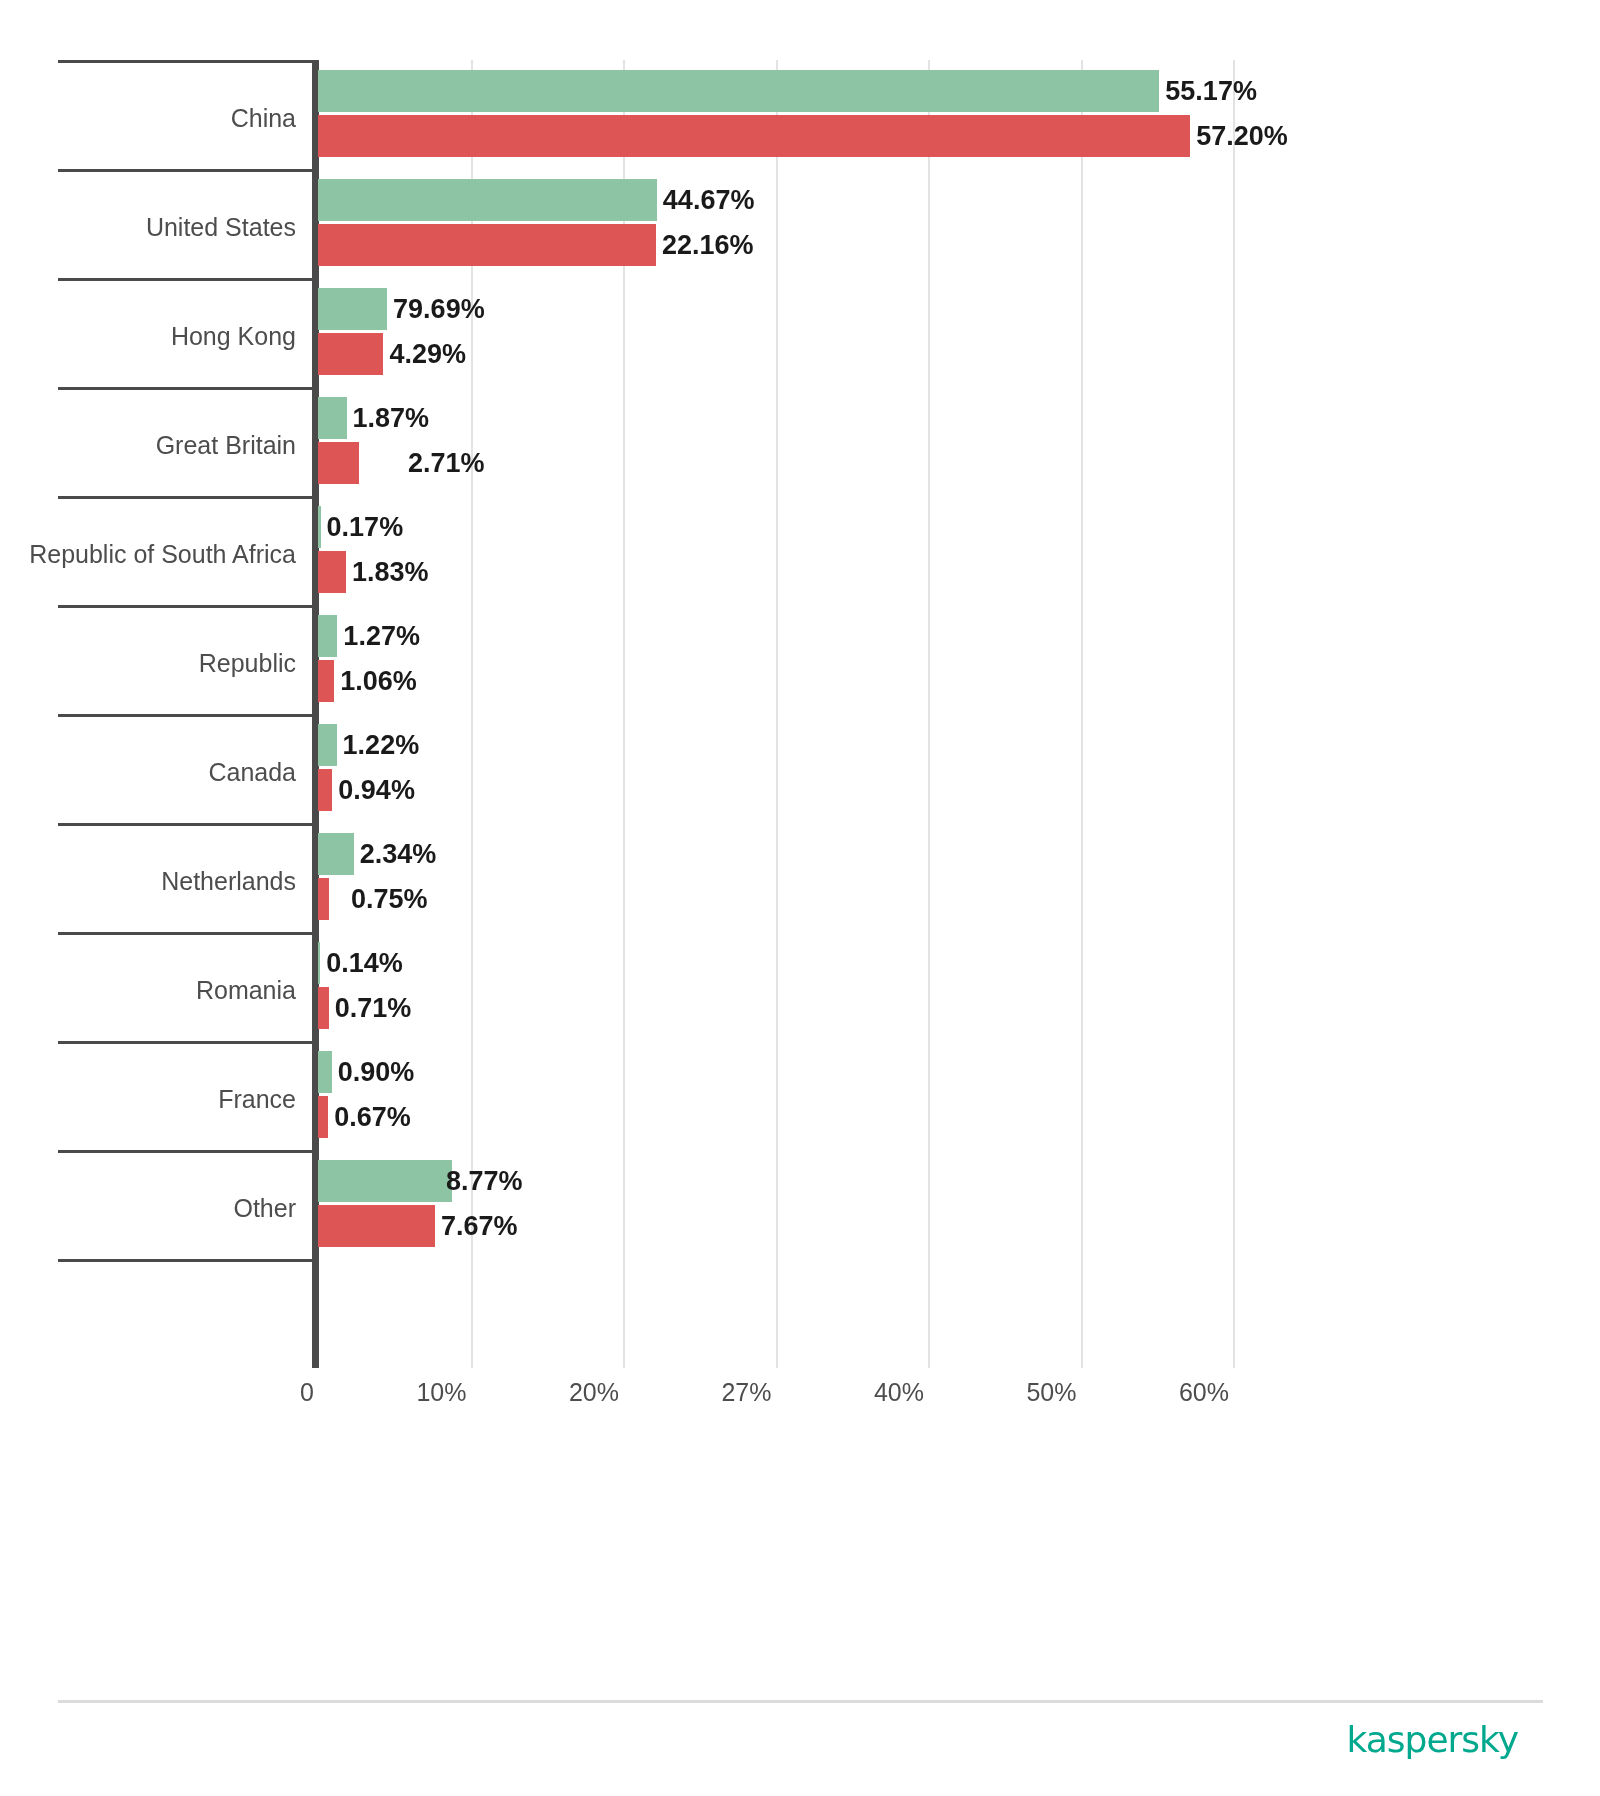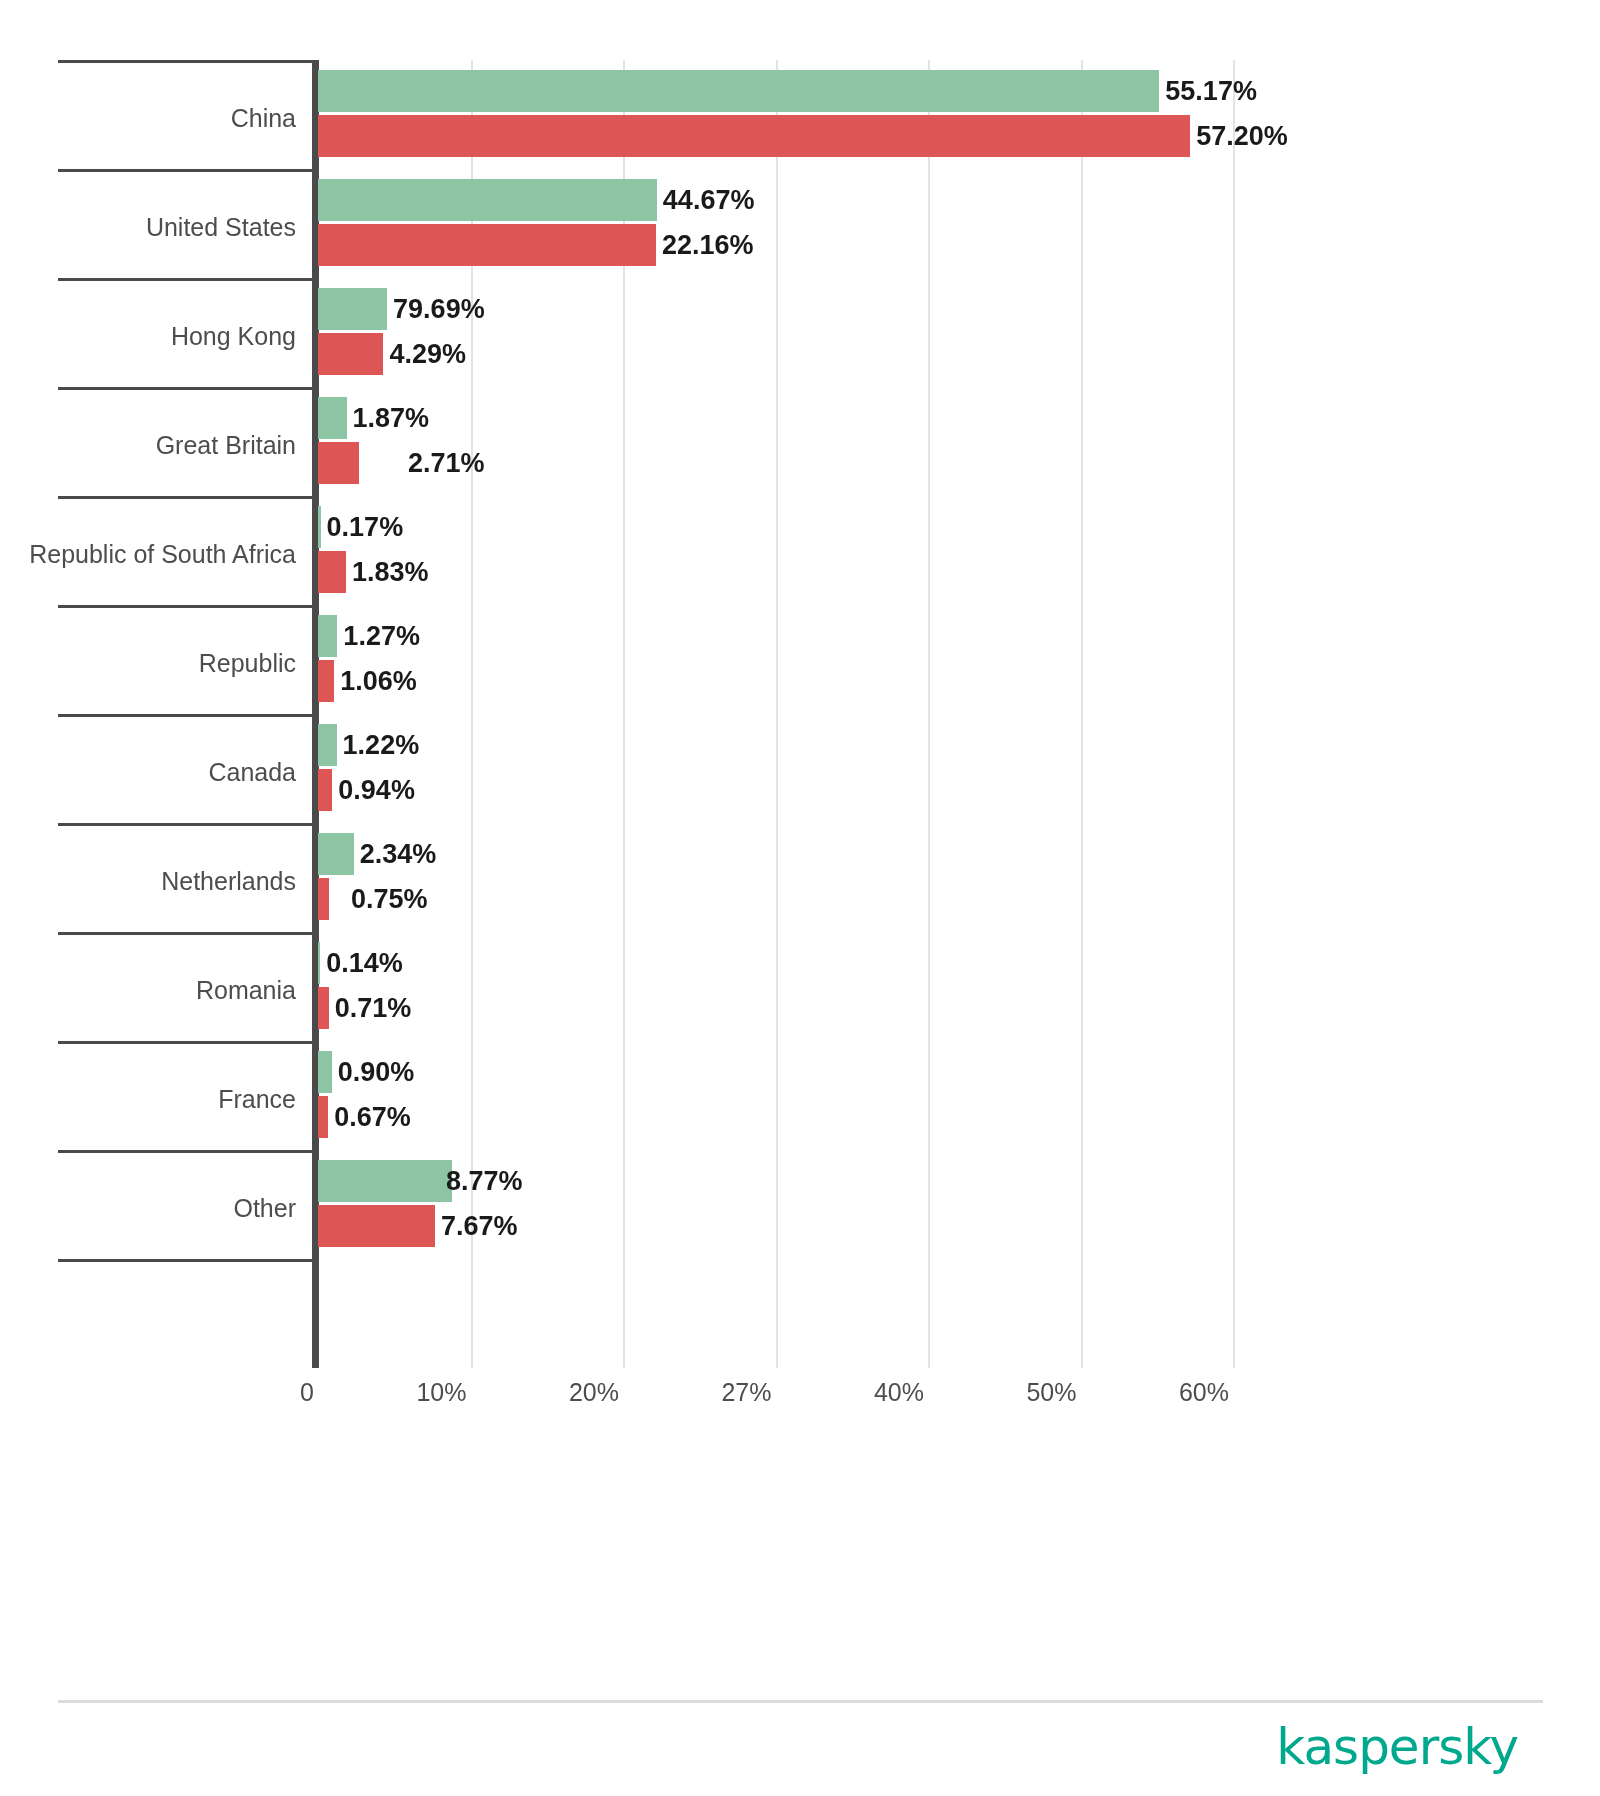--- a/index.html
+++ b/index.html
@@ -120,21 +120,21 @@
     top: 1700px;
     width: 1485px;
     height: 3px;
     background: #dcdcdc;
   }
 
   .brand-logo {
     position: absolute;
     right: 82px;
     top: 1722px;
-    font-size: 50px;
+    font-size: 36px;
     letter-spacing: -1px;
     color: #00a88e;
     font-family: "DejaVu Sans", sans-serif;
     font-weight: 400;
     line-height: 1;
   }
 </style>
 </head>
 <body>
 

